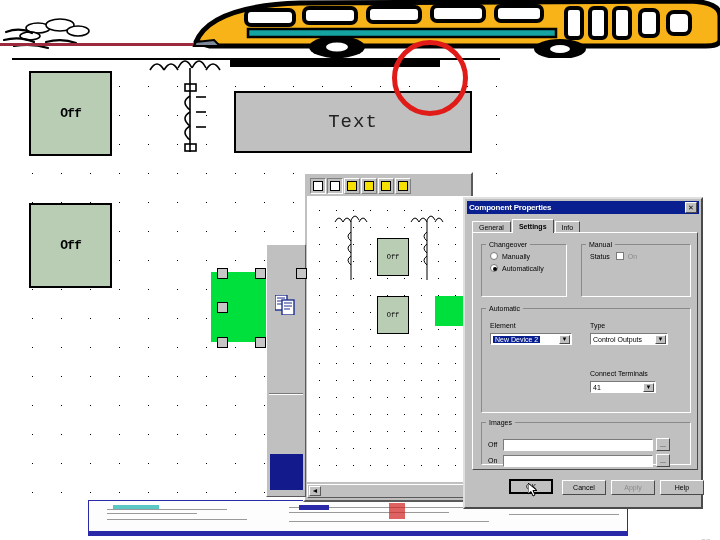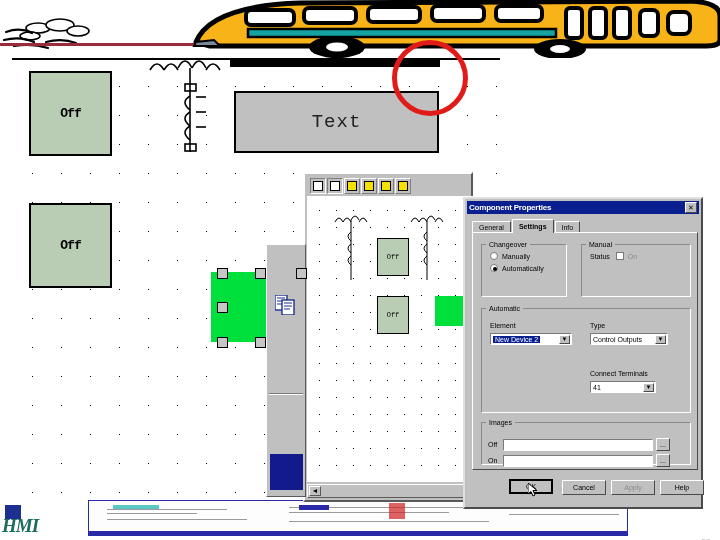--- a/index.html
+++ b/index.html
@@ -62,21 +62,21 @@
     display: flex; align-items: center; justify-content: center;
     font-family: "Liberation Mono", monospace;
     font-size: 13px; color: #000; font-weight: bold;
     letter-spacing: -1px;
   }
   #lamp1 { left: 17px; top: 11px; width: 83px; height: 85px; }
   #lamp2 { left: 17px; top: 143px; width: 83px; height: 85px; }
 
   .textbox {
     position: absolute;
-    left: 222px; top: 31px; width: 205px; height: 62px;
+    left: 222px; top: 31px; width: 238px; height: 62px;
     background: #c0c0c0; border: 2px solid #000;
     display: flex; align-items: center; justify-content: center;
     font-family: "Liberation Mono", monospace;
     font-size: 19px; color: #222; letter-spacing: 1px;
   }
 
   .red-circle {
     position: absolute;
     left: 392px; top: 40px;
     width: 76px; height: 76px;
@@ -630,19 +630,15 @@
     <div class="thumb-blue" style="left:210px; top:4px;  width:30px; height:5px;"></div>
     <div class="thumb-blue" style="left:24px;  top:4px;  width:46px; height:4px; background:#5bc8c6;"></div>
     <div class="thumb-blue" style="left:470px; top:4px;  width:2px;  height:2px;"></div>
     <div style="position:absolute;left:300px;top:2px;width:16px;height:16px;background:#d02020;opacity:.7;"></div>
     <div style="position:absolute;left:0;bottom:0;width:540px;height:4px;background:#2a2aa8;"></div>
   </div>
   <div class="footer-text" style="left:546px; top:500px;">
     &nbsp;
   </div>
 
-  <div class="hmi-logo">
-    <div class="hmi-box"></div>
-    <div class="hmi-text">HMI</div>
-  </div>
 
   <div class="pagenum">92</div>
 </div>
 
 </body></html>

